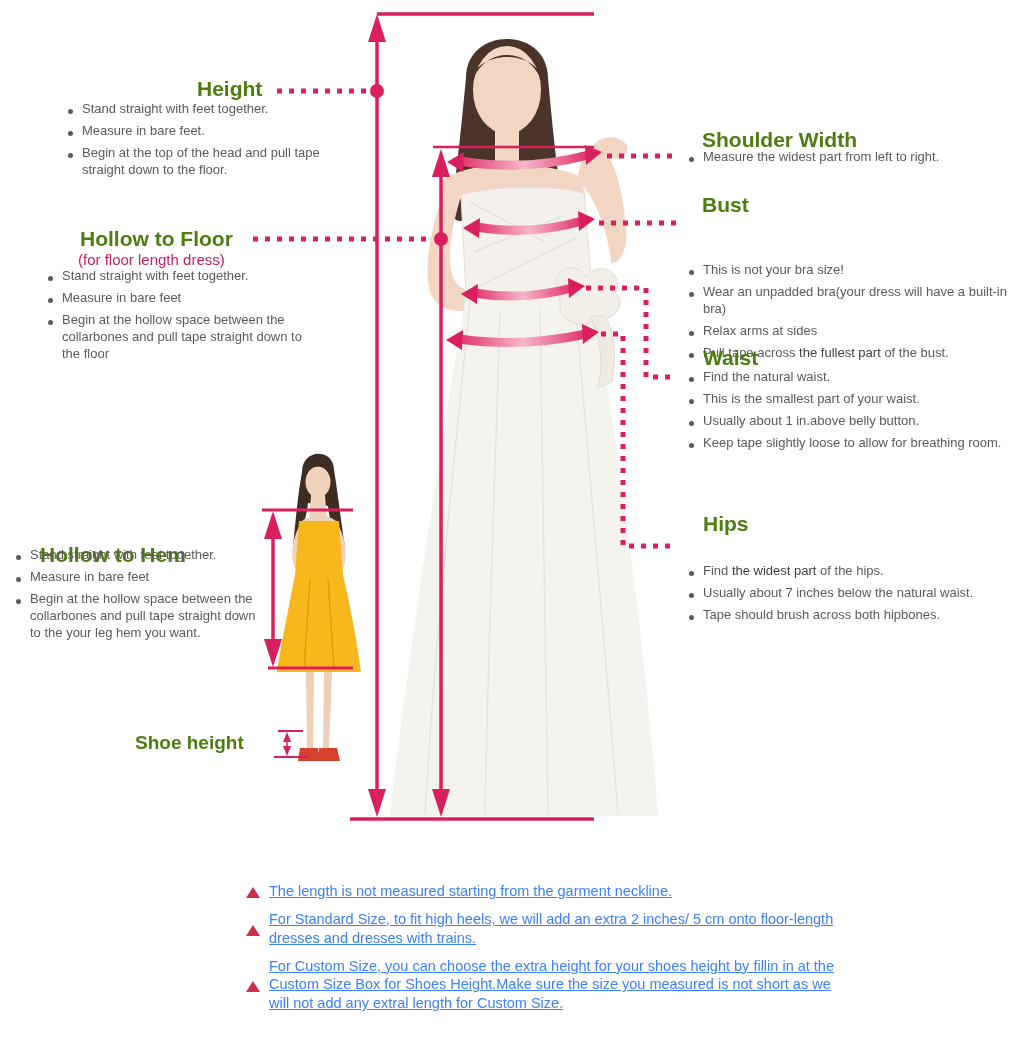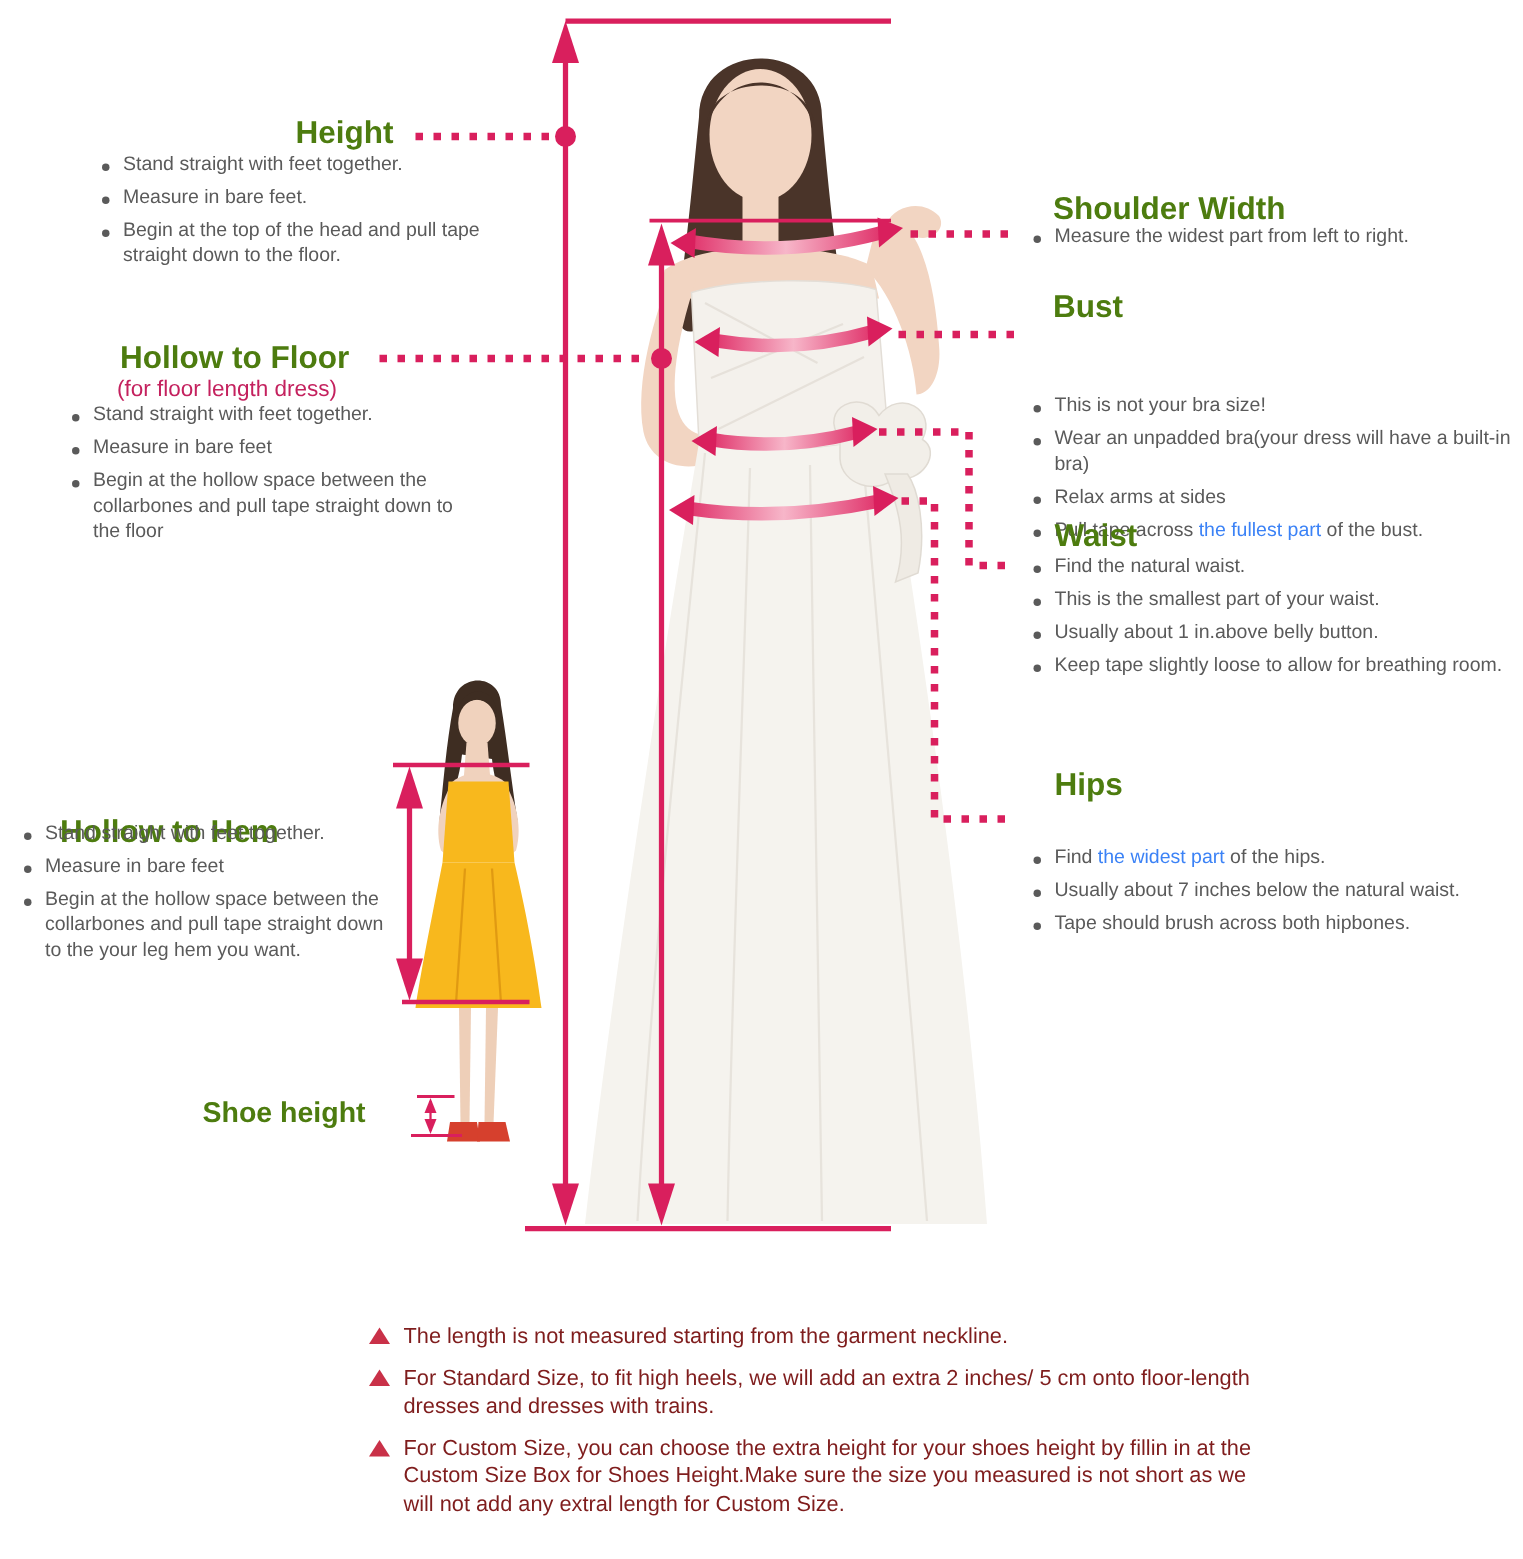--- a/index.html
+++ b/index.html
@@ -5,23 +5,23 @@
   html,body{margin:0;padding:0;background:#fff;}
   #canvas{position:relative;width:1015px;height:1039px;background:#fff;overflow:hidden;
           font-family:"Liberation Sans",sans-serif;}
   .abs{position:absolute;}
   .title{color:#4d7c0f;font-weight:bold;font-size:21px;line-height:1.05;white-space:nowrap;}
   .subtitle{color:#C4215E;font-size:15px;white-space:nowrap;}
   .bullets{margin:0;padding:0;list-style:none;color:#5A5A5A;font-size:13px;line-height:1.3;}
   .bullets li{position:relative;padding-left:16px;margin-bottom:5px;}
   .bullets li::before{content:"";position:absolute;left:2px;top:8px;width:5px;height:5px;
                       border-radius:50%;background:#5A5A5A;}
-  .hl{color:#3b82f6;}
+  .hl{color:#404040;}
   .notes{display:flex;flex-direction:column;gap:9px;}
-  .note-row{display:flex;align-items:flex-start;gap:9px;color:#7f1d1d;font-size:14.5px;line-height:1.3;}
+  .note-row{display:flex;align-items:center;gap:9px;color:#3b82f6;font-size:14.5px;line-height:1.3;text-decoration:underline;}
   .tri{flex:none;width:0;height:0;margin-top:3px;
        border-left:7px solid transparent;border-right:7px solid transparent;
        border-bottom:11px solid #C93148;}
   svg{position:absolute;left:0;top:0;}
 </style>
 </head>
 <body>
 
 <div id="canvas">
 

